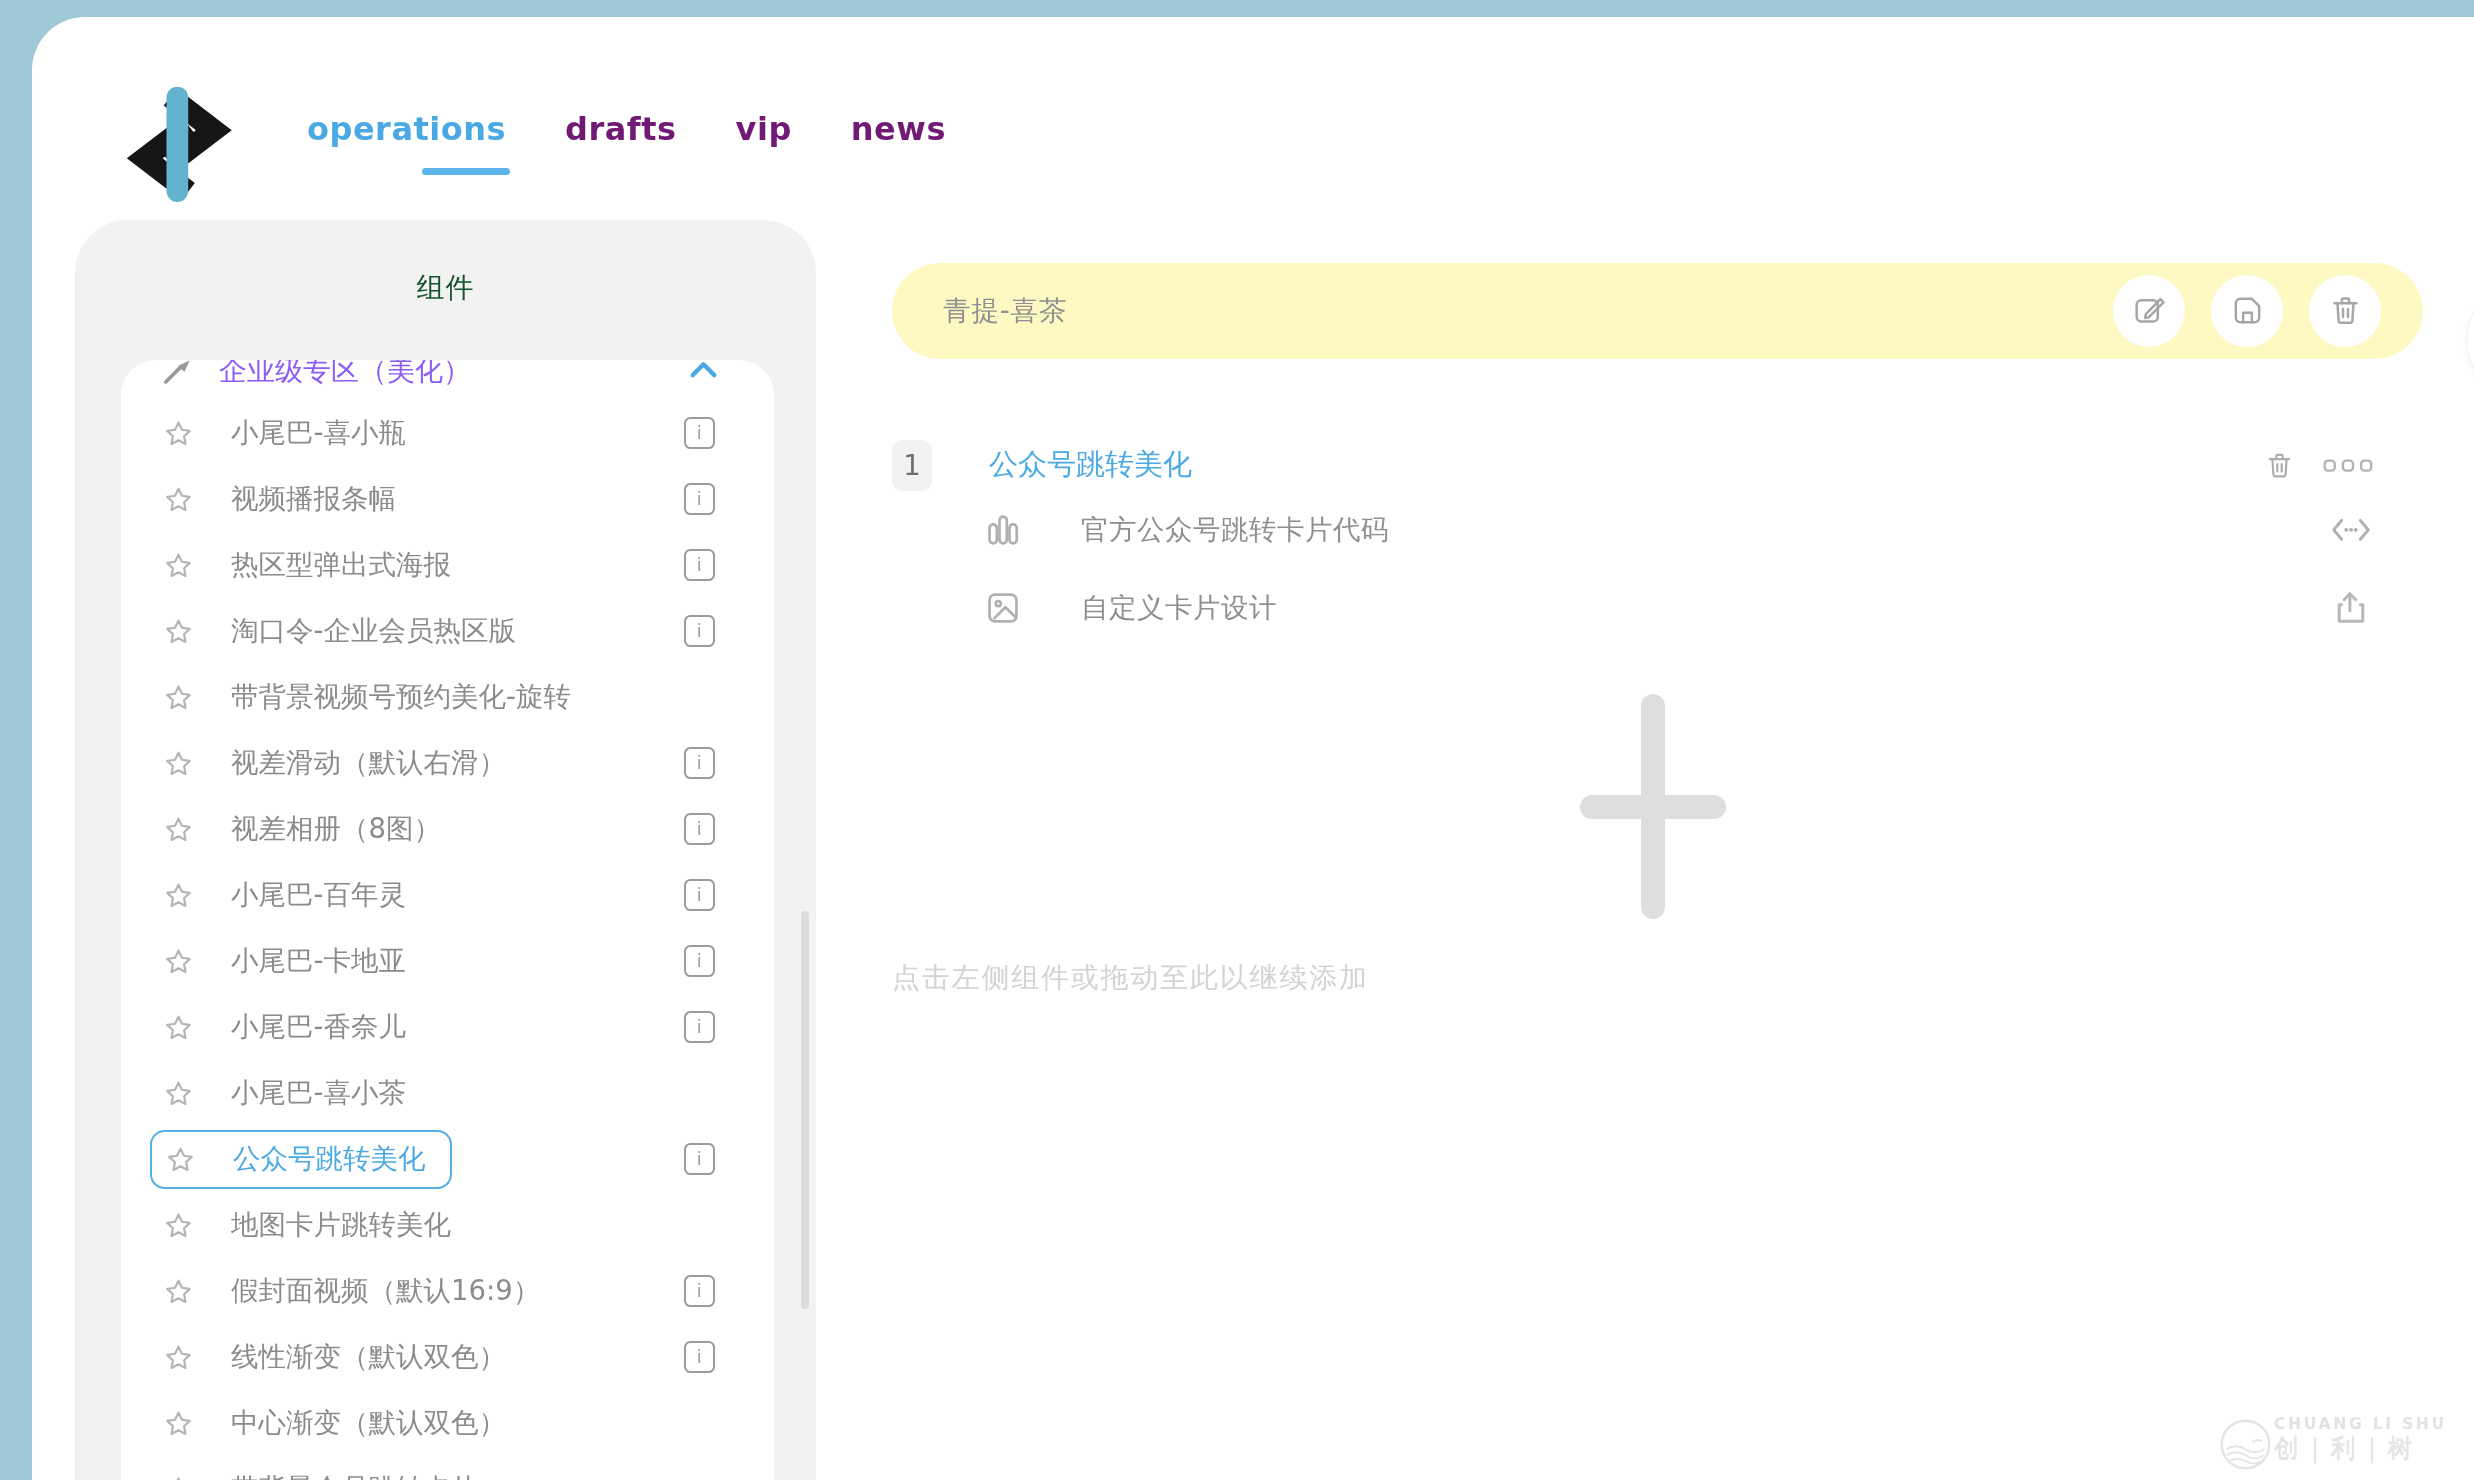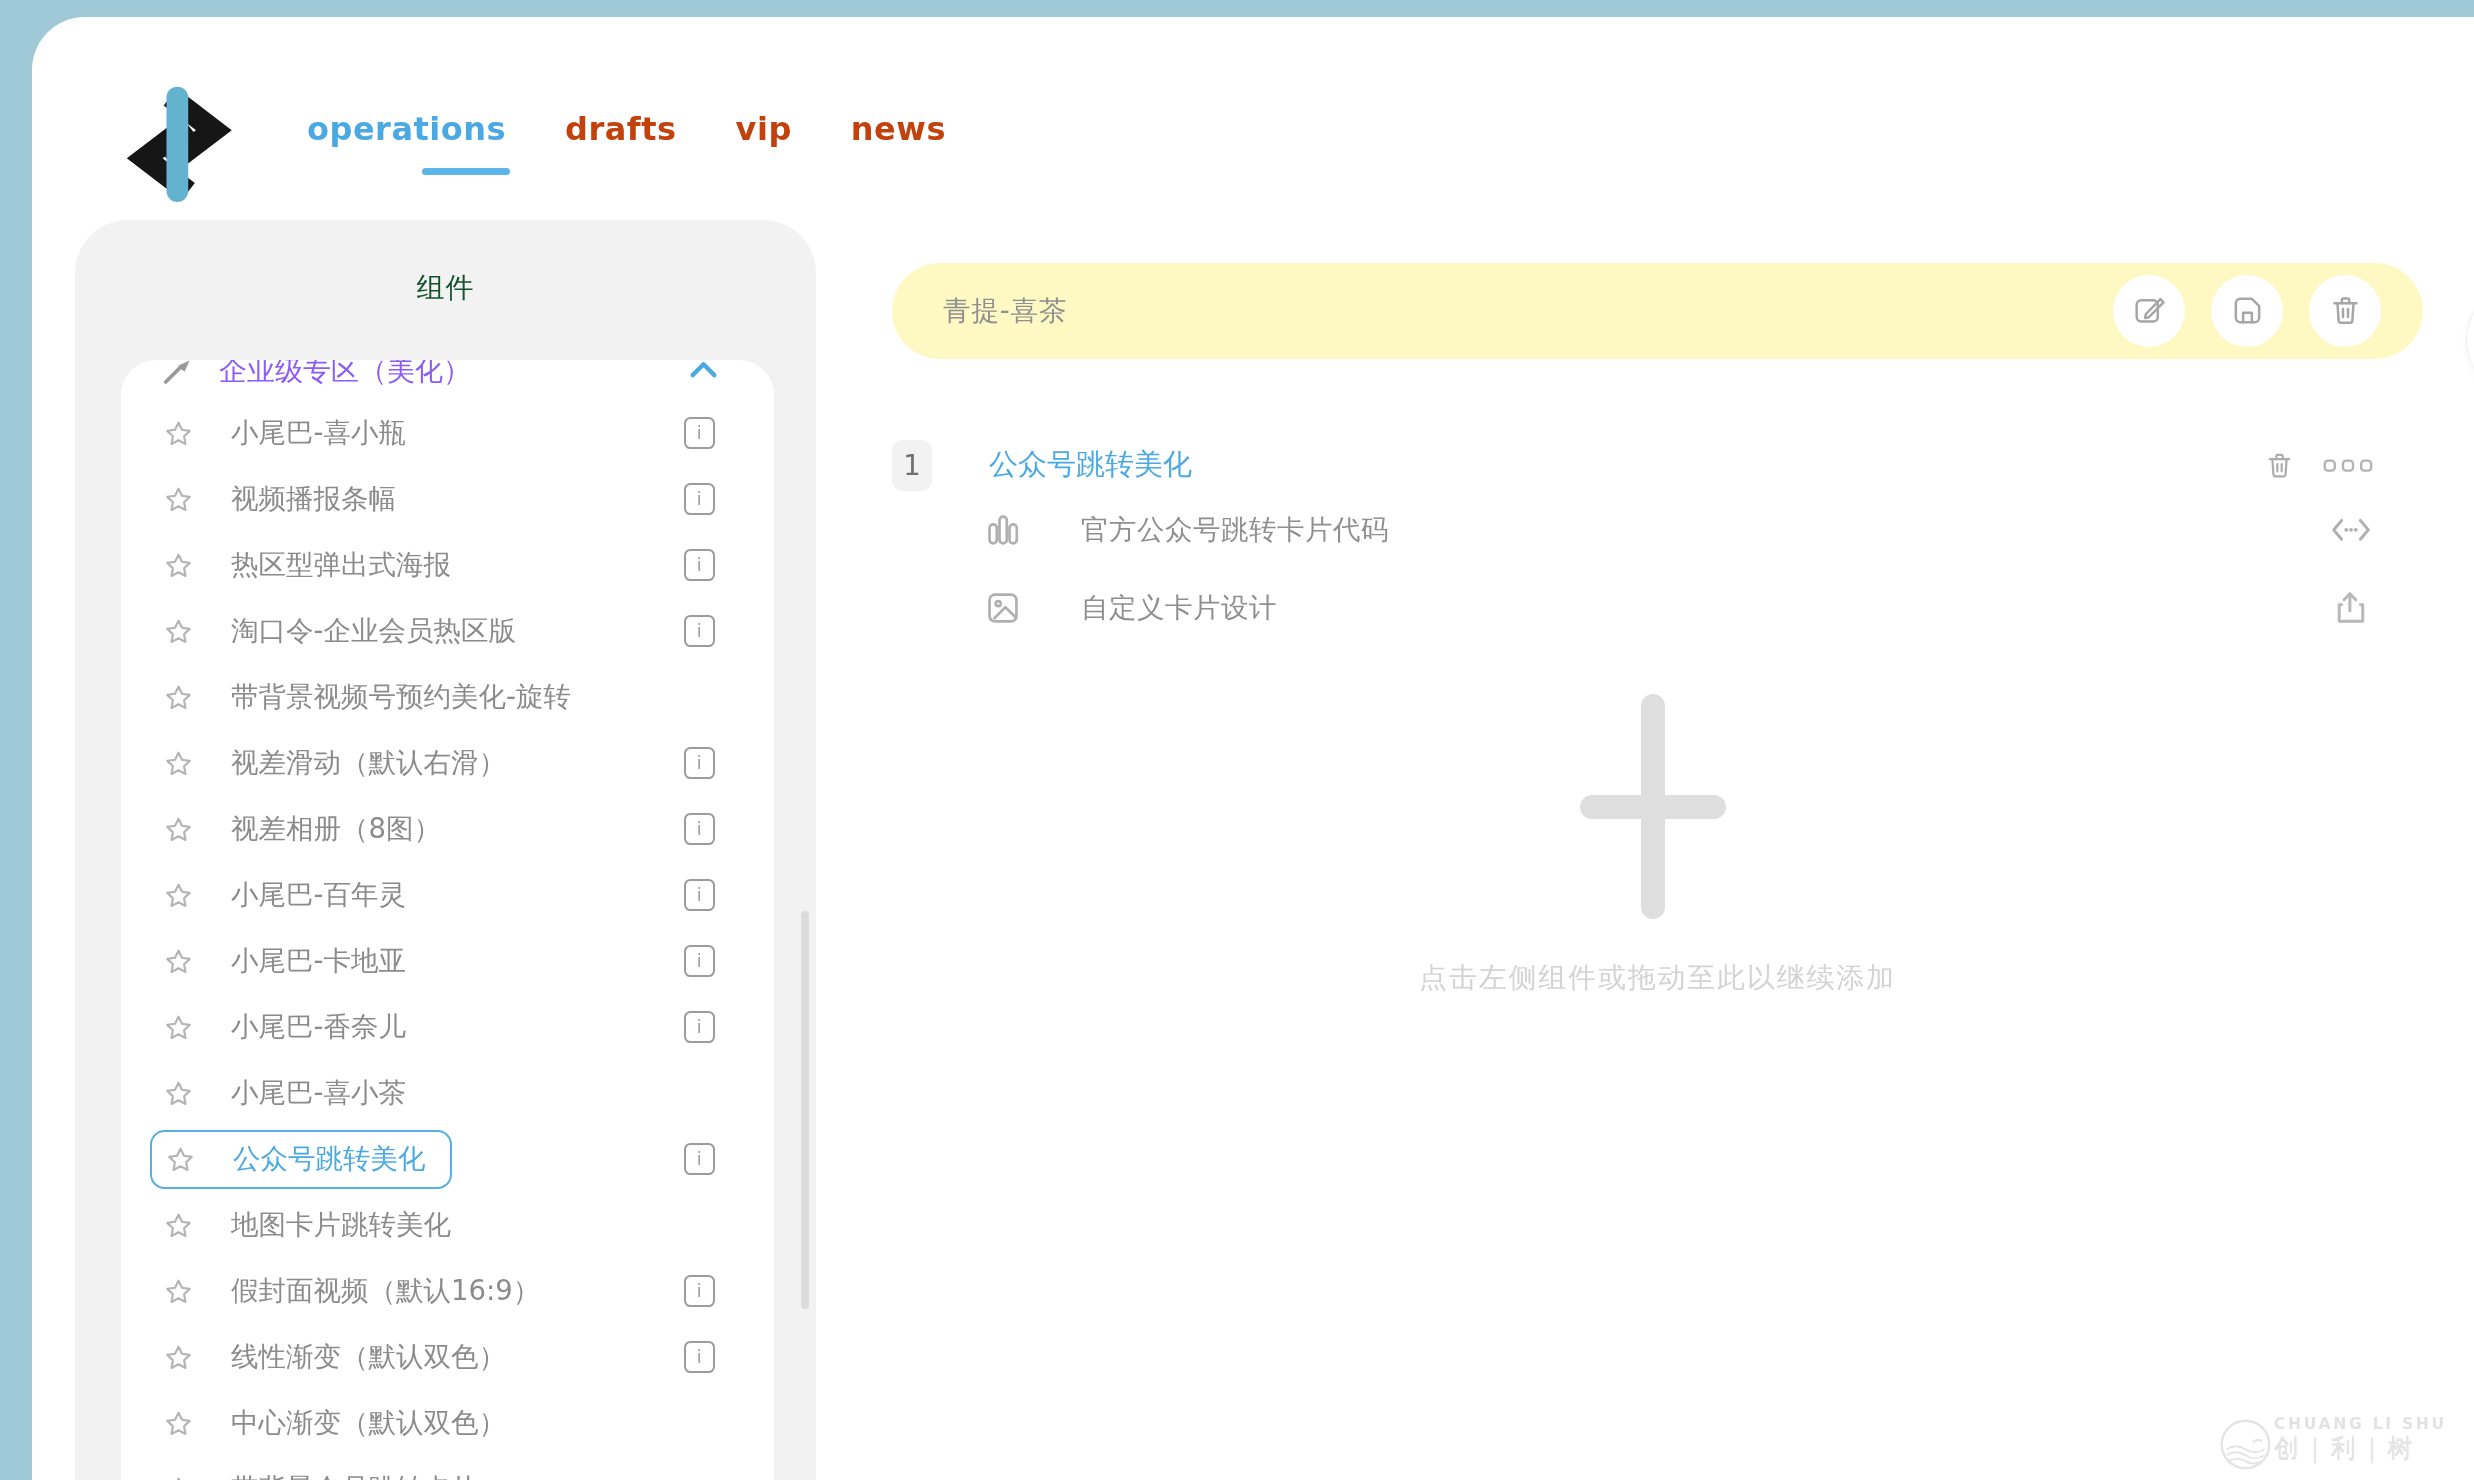--- a/index.html
+++ b/index.html
@@ -9,21 +9,21 @@
     font-family:"DejaVu Sans","Liberation Sans",sans-serif;
     -webkit-font-smoothing:antialiased;
   }
   .app-card{
     position:absolute;left:32px;top:16.5px;width:2443px;height:1464px;
     background:#ffffff;border-radius:53px 0 0 0;overflow:hidden;
   }
   
   .logo{position:absolute;left:82px;top:62px;width:128px;height:128px;}
   .tabs{position:absolute;left:275px;top:93px;display:flex;align-items:flex-start;}
-  .tab{position:relative;font-size:32px;font-weight:600;color:#c2410c;margin-right:59px;letter-spacing:0.5px;cursor:default;}
+  .tab{position:relative;font-size:32px;font-weight:600;color:#701a75;margin-right:59px;letter-spacing:0.5px;cursor:default;}
   .tab.active{color:#4aa9e2;}
   .tab.active::after{
     content:"";position:absolute;right:-3.7px;bottom:-27.5px;width:88px;height:7.3px;
     border-radius:4.6px;background:#5db4e8;
   }
   
   .sidebar{
     position:absolute;left:43px;top:203px;width:741px;height:1327px;
     background:#f2f2f3;border-radius:53px;overflow:hidden;
   }
@@ -84,21 +84,21 @@
   .comp-head-icons{margin-left:auto;display:flex;align-items:center;gap:27.5px;margin-right:50px;}
   .sub-row{display:flex;align-items:center;height:78px;margin-left:92px;margin-right:50px;}
   .sub-row:first-of-type{margin-top:26px;}
   .sub-icon{width:38px;height:38px;}
   .sub-label{font-size:27.5px;color:#8f8f8f;margin-left:59px;letter-spacing:0.5px;}
   .sub-right{margin-left:auto;width:44px;height:38px;}
   
   .add-zone{position:absolute;left:860px;top:677px;width:1531px;height:293px;}
   .plus{position:absolute;left:749px;top:0px;width:24px;height:225px;background:#dedede;border-radius:13px;}
   .plus::after{content:"";position:absolute;left:-61px;top:101px;width:146px;height:24px;background:#dedede;border-radius:13px;}
-  .hint{position:absolute;left:0;top:265px;width:100%;text-align:center;
+  .hint{position:absolute;left:0;top:265px;width:100%;
     font-size:28px;color:#d3d3d3;letter-spacing:1.8px;}
   
   .watermark{
     position:absolute;right:28px;bottom:7.3px;display:flex;align-items:flex-start;
     opacity:.85;filter:grayscale(1);
   }
   .wm-icon{width:57px;height:57px;}
   .wm-text{display:flex;flex-direction:column;line-height:1.15;}
   .wm-en{font-size:15.6px;font-weight:700;letter-spacing:2.7px;color:#dedede;text-shadow:0 0.9px 0 #fff;}
   .wm-cn{font-size:25px;font-weight:400;color:#e2e2e2;letter-spacing:3.7px;text-shadow:0 0.9px 0.9px #cfcfcf;}

